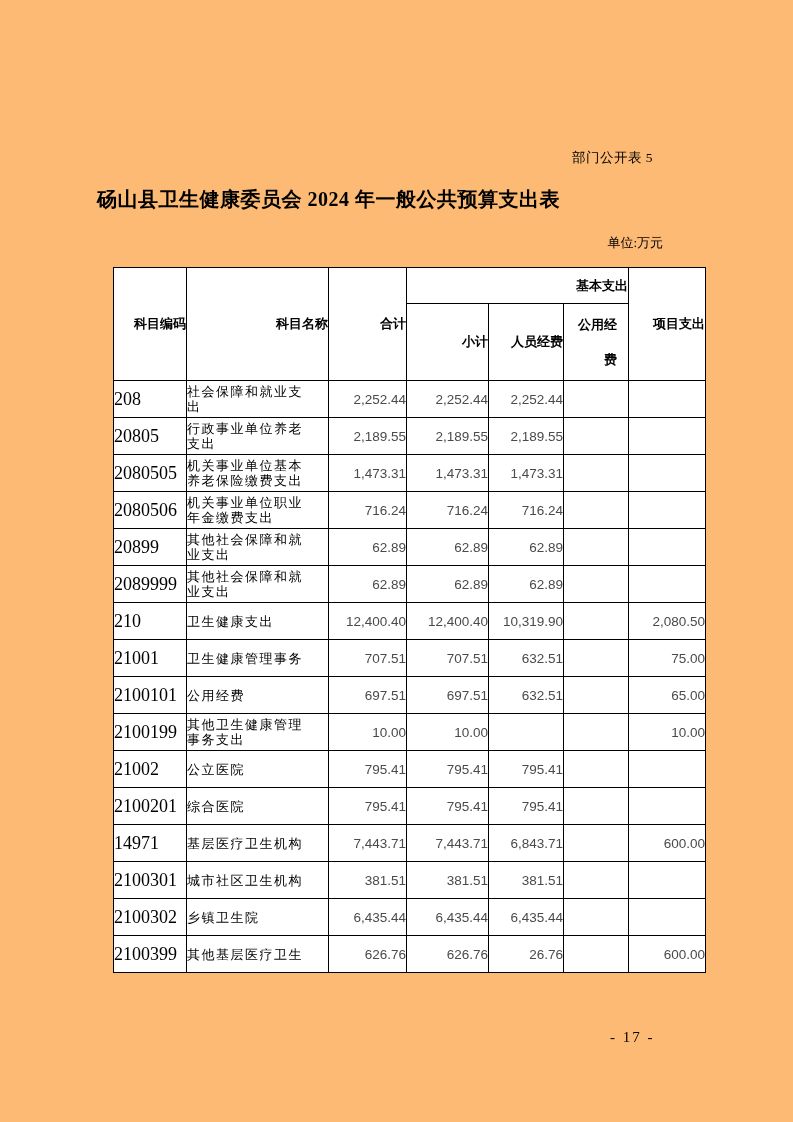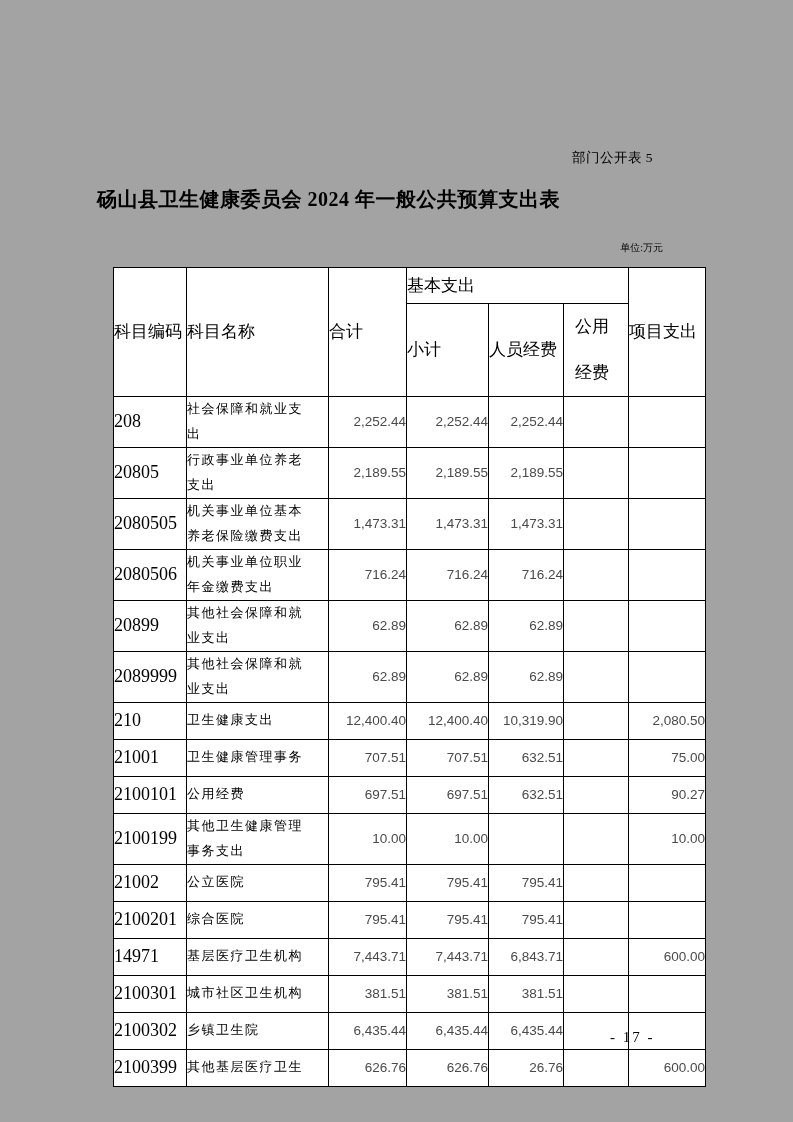--- a/index.html
+++ b/index.html
@@ -4,21 +4,21 @@
 <style>
   html, body {
     margin: 0;
     padding: 0;
     background: #ffffff;
   }
   .page {
     position: relative;
     width: 793px;
     height: 1122px;
-    background: #a3a3a3;
+    background: #fdba74;
     overflow: hidden;
     font-family: "Liberation Serif", "DejaVu Serif", serif;
     color: #000;
   }
   .corner-label {
     position: absolute;
     top: 149px;
     right: 140px;
     font-size: 13.5px;
     letter-spacing: 0.5px;
@@ -28,42 +28,42 @@
     top: 186px;
     left: 0;
     width: 657px;
     text-align: center;
     font-size: 20px;
     font-weight: bold;
     letter-spacing: 0.5px;
   }
   .unit-label {
     position: absolute;
-    top: 241px;
+    top: 234px;
     right: 130px;
-    font-size: 10px;
+    font-size: 13px;
   }
   table.budget {
     position: absolute;
     left: 113px;
     top: 267px;
     border-collapse: collapse;
     table-layout: fixed;
     width: 592px;
   }
   table.budget th, table.budget td {
     border: 1px solid #000;
     padding: 0;
     background: #fff;
     overflow: hidden;
   }
   table.budget th {
-    font-weight: normal;
-    font-size: 17px;
-    text-align: left;
+    font-weight: bold;
+    font-size: 13px;
+    text-align: right;
     vertical-align: middle;
   }
   tr.hdr-row1 { height: 36px; }
   tr.hdr-row2 { height: 77px; }
   .th-wrap-narrow {
     width: 42px;
     margin: 0 auto;
     line-height: 2.7;
   }
   td.cell-code {
@@ -74,22 +74,21 @@
   }
   td.cell-name {
     font-size: 13px;
     padding: 5px 6px 5px 7px;
     vertical-align: middle;
     text-align: left;
   }
   td.cell-name .name-inner {
     width: 118px;
     letter-spacing: 1.5px;
-    line-height: 25px;
-    font-family: Liberation Mono, monospace;
+    line-height: 15px;
   }
   td.cell-num {
     font-family: "Liberation Sans", "DejaVu Sans", sans-serif;
     font-size: 13.5px;
     color: #4a4a4a;
     text-align: right;
     padding-right: 8px;
     vertical-align: middle;
   }
   tr.data-row { height: 37px; }
@@ -230,21 +229,21 @@
         </tr>
         <tr class="data-row">
           <td class="cell-code">2100101</td>
           <td class="cell-name">
             <div class="name-inner">公用经费</div>
           </td>
           <td class="cell-num">697.51</td>
           <td class="cell-num">697.51</td>
           <td class="cell-num">632.51</td>
           <td class="cell-num"></td>
-          <td class="cell-num">90.27</td>
+          <td class="cell-num">65.00</td>
         </tr>
         <tr class="data-row">
           <td class="cell-code">2100199</td>
           <td class="cell-name">
             <div class="name-inner">其他卫生健康管理事务支出</div>
           </td>
           <td class="cell-num">10.00</td>
           <td class="cell-num">10.00</td>
           <td class="cell-num"></td>
           <td class="cell-num"></td>

